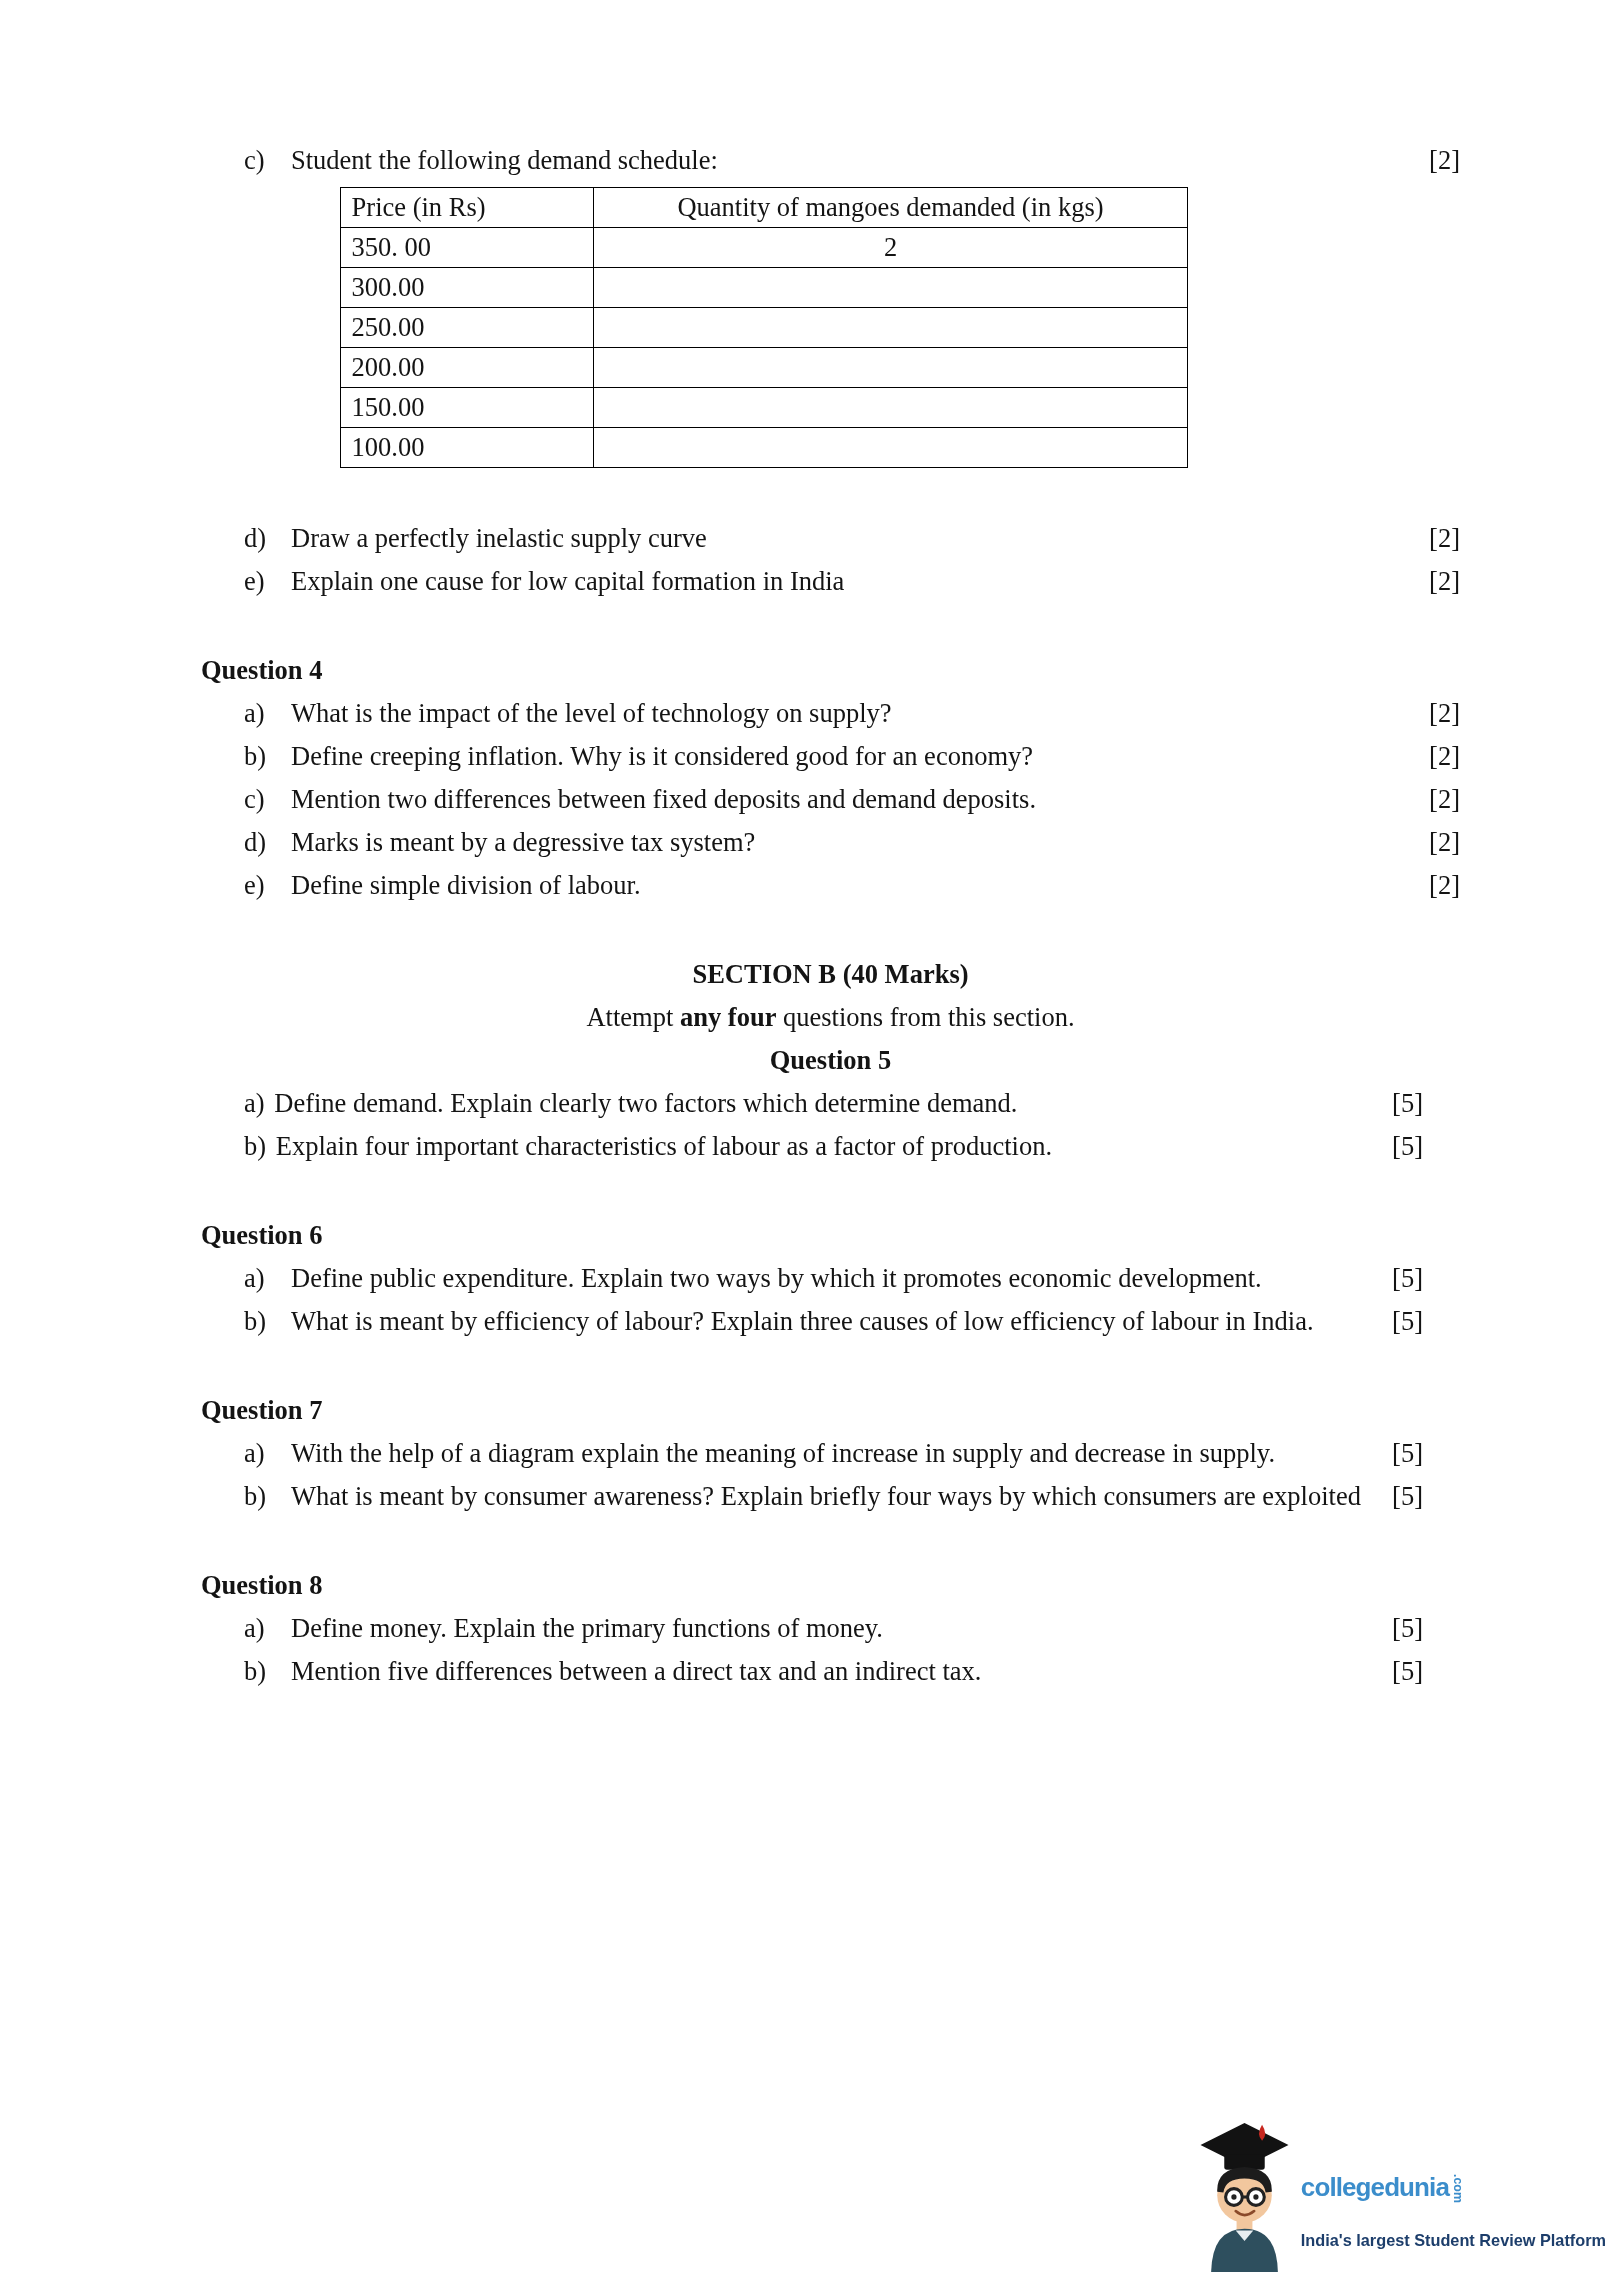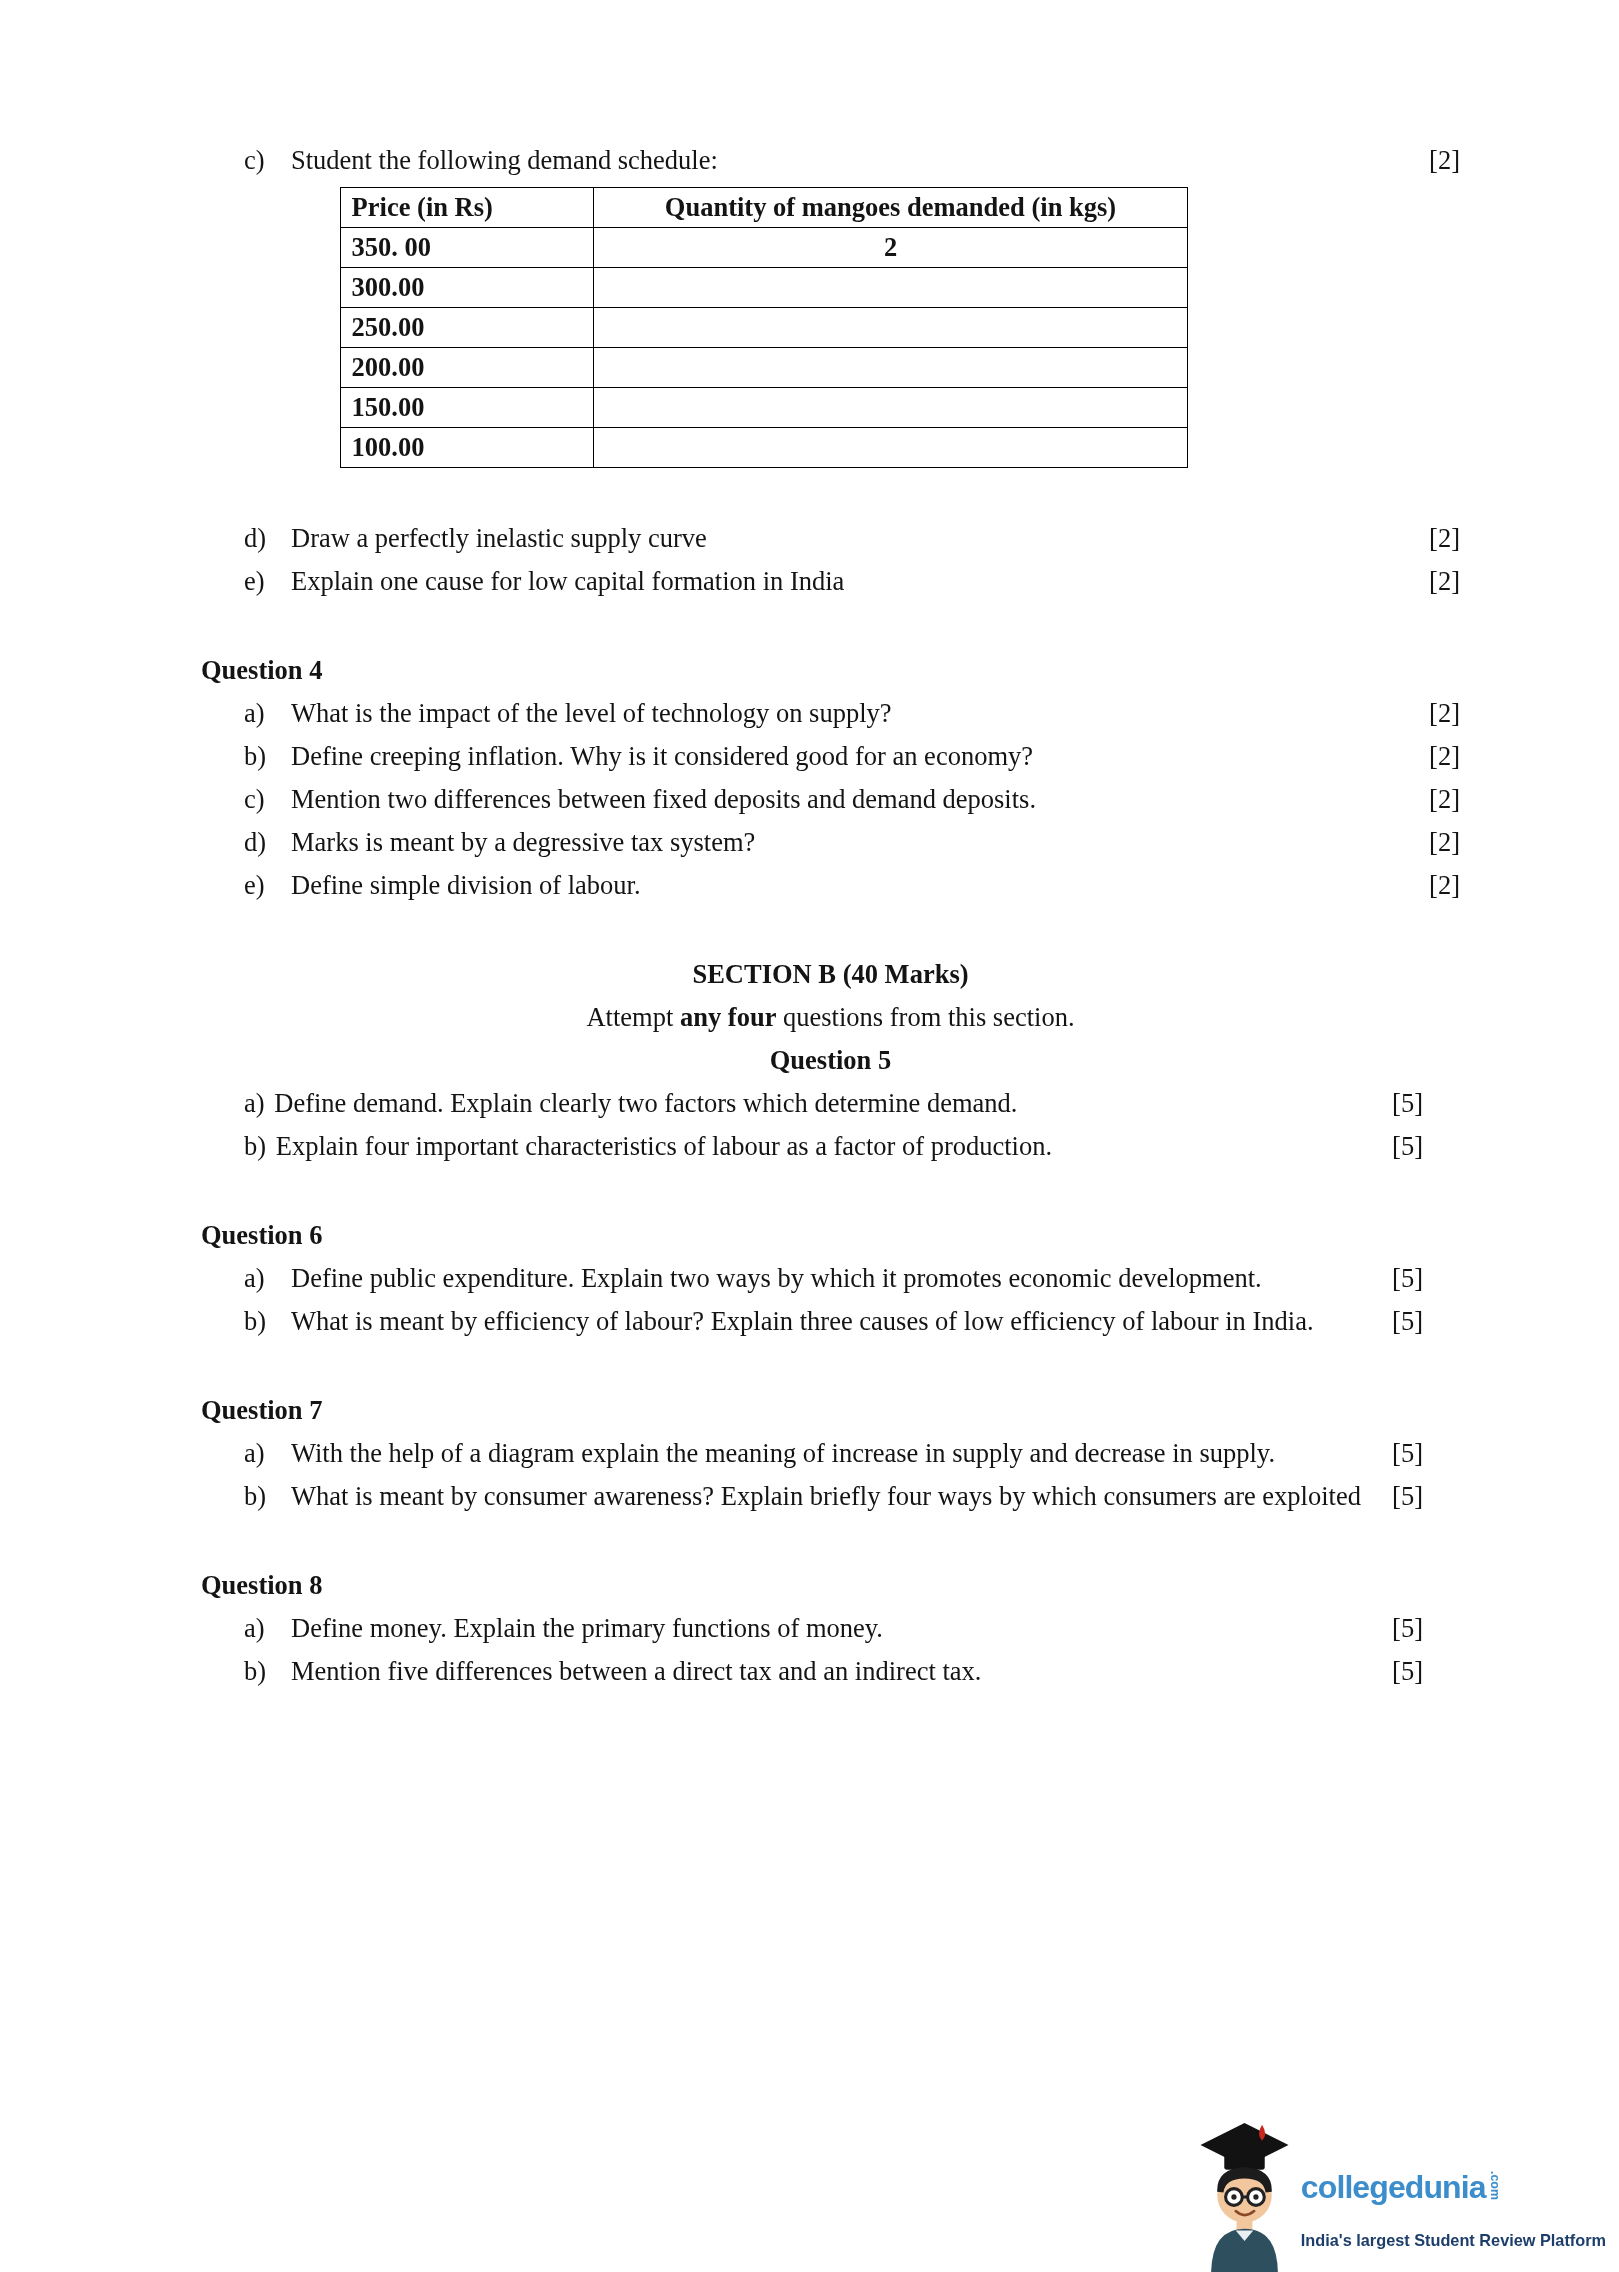--- a/index.html
+++ b/index.html
@@ -55,41 +55,41 @@
     border-collapse: collapse;
     margin: 5.3px 0 49px 139px;
     table-layout: fixed;
   }
   .demand-table col.c1 { width: 253px; }
   .demand-table col.c2 { width: 594px; }
   .demand-table th, .demand-table td {
     border: 1.8px solid #000;
     height: 40px;
     padding: 0 10.6px;
-    font-weight: bold;
+    font-weight: normal;
     font-size: 26.5px;
     text-align: left;
     vertical-align: middle;
   }
   .demand-table th.qty, .demand-table td.qty { text-align: center; }
 
   .footer {
     position: absolute;
     right: 14px;
     bottom: 0;
     display: flex;
     align-items: flex-end;
   }
   .mascot { width: 95px; height: 152px; flex: none; }
   .brand-block { margin-left: 8.8px; padding-bottom: 23px; }
   .brand-row { display: flex; align-items: flex-start; }
   .brand-text {
     font-family: "Liberation Sans", "DejaVu Sans", sans-serif;
     font-weight: bold;
-    font-size: 32px;
+    font-size: 26px;
     line-height: 1;
     color: #3b8dcb;
     letter-spacing: -0.9px;
   }
   .brand-com {
     writing-mode: vertical-rl;
     font-family: "Liberation Sans", "DejaVu Sans", sans-serif;
     font-size: 12.4px;
     font-weight: bold;
     color: #3b8dcb;

